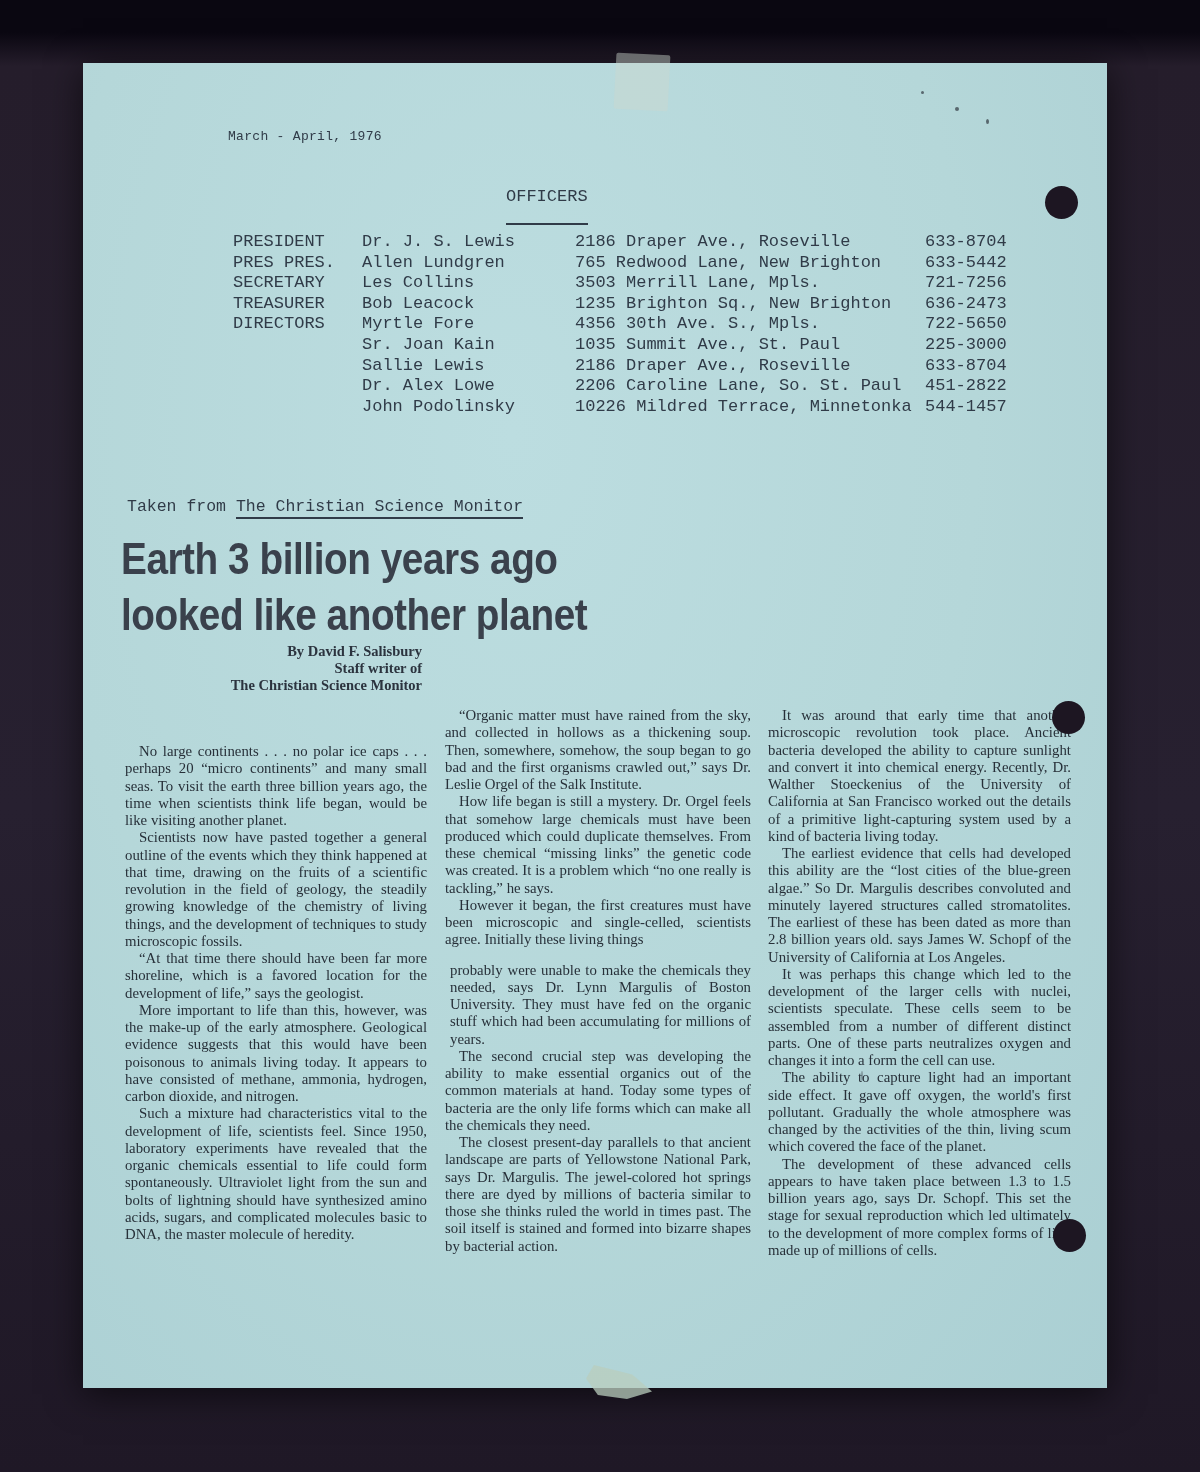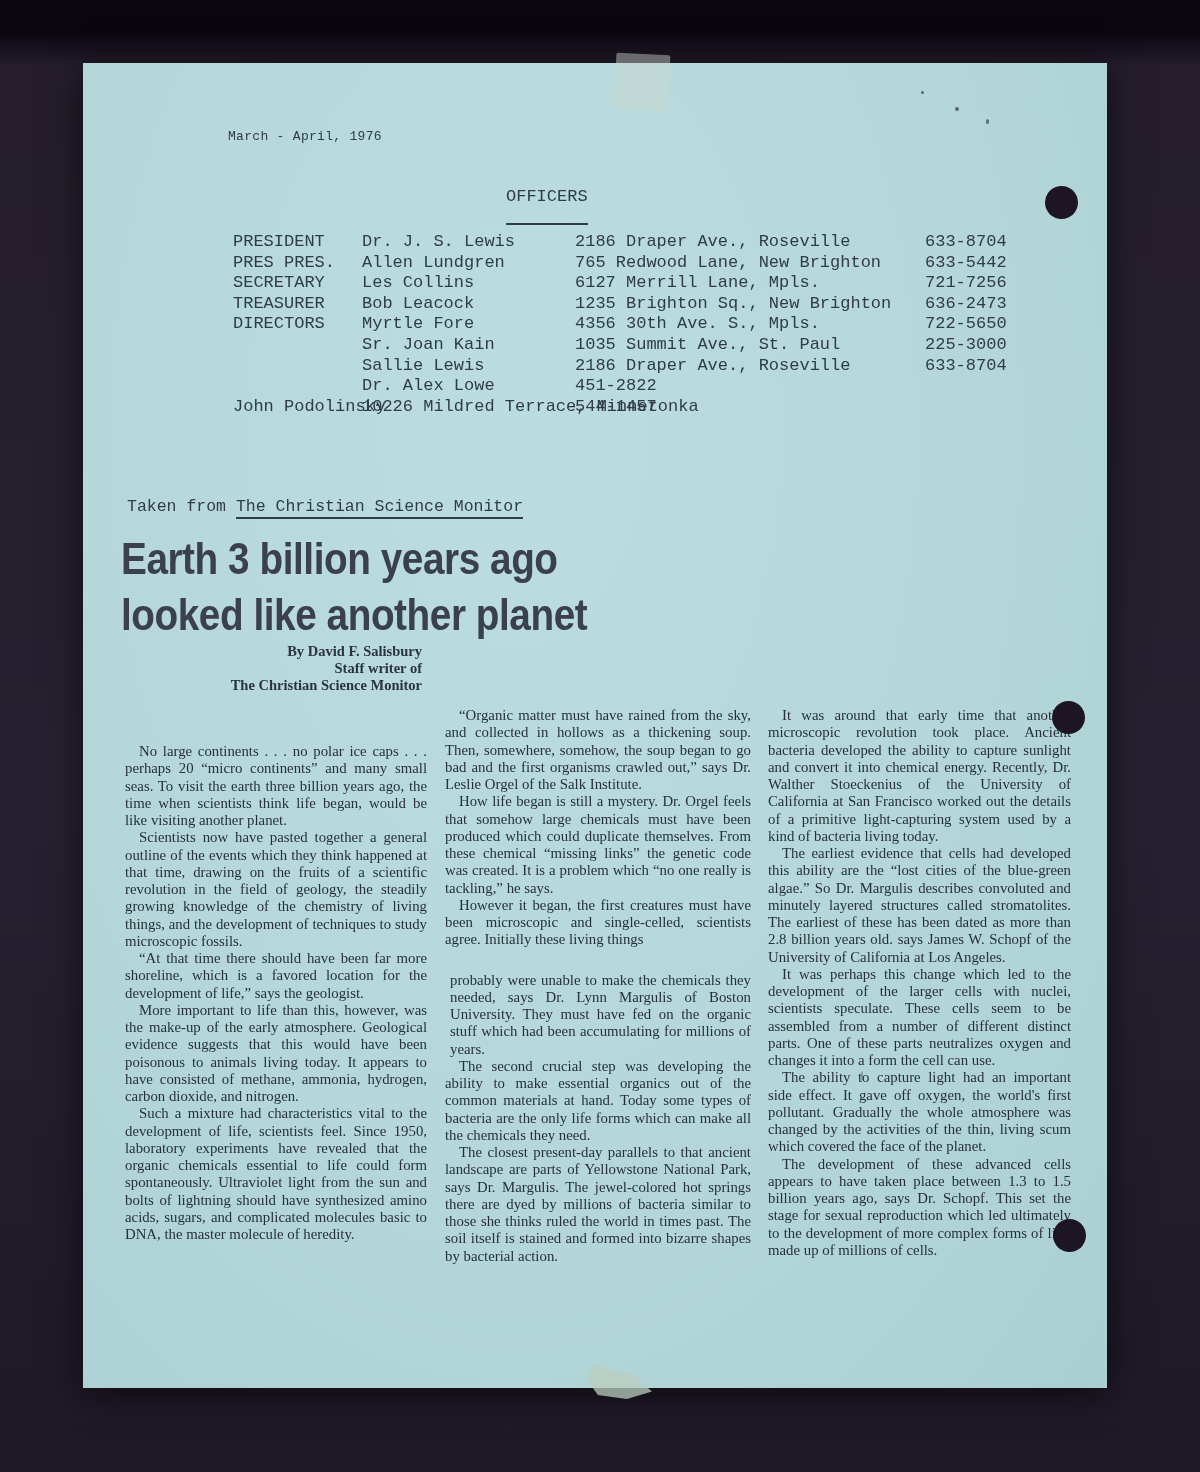--- a/index.html
+++ b/index.html
@@ -34,21 +34,21 @@
   .byline{
     position:absolute;left:39px;top:580px;width:300px;text-align:right;
     font-weight:bold;font-size:14.5px;line-height:16.8px;color:#2b333e;
   }
   .article{position:absolute;left:42px;top:644px;width:950px;height:672px;}
   .article-col{position:absolute;top:0;color:#273039;font-size:14.8px;line-height:17.25px;text-align:justify;}
   .col1{left:0;width:302px;margin-top:36px;}
   .col2{left:320px;width:306px;}
   .col3{left:643px;width:303px;}
   .article-col p{margin:0;text-indent:14px;}
-  .article-col p.detached{text-indent:0;padding-left:5px;margin-top:23px;}
+  .article-col p.detached{text-indent:0;padding-left:5px;margin-top:13px;}
   .hole{position:absolute;width:33px;height:33px;border-radius:50%;background:#1d1622;}
   .hole-1{left:962px;top:123px;}
   .hole-2{left:969px;top:638px;}
   .hole-3{left:970px;top:1156px;}
   .tape{position:absolute;background:rgba(205,216,206,.45);}
   .tape-top{left:532px;top:-9px;width:54px;height:56px;transform:rotate(3deg);border-radius:2px;}
   .tape-bottom{
     left:503px;top:1302px;width:66px;height:34px;background:rgba(186,205,190,.75);
     clip-path:polygon(12% 0,70% 28%,100% 78%,62% 100%,18% 88%,0 40%);
   }
@@ -73,40 +73,41 @@
       <div>PRESIDENT</div>
       <div>Dr. J. S. Lewis</div>
       <div>2186 Draper Ave., Roseville</div>
       <div>633-8704</div>
       <div>PRES PRES.</div>
       <div>Allen Lundgren</div>
       <div>765 Redwood Lane, New Brighton</div>
       <div>633-5442</div>
       <div>SECRETARY</div>
       <div>Les Collins</div>
-      <div>6127 Merrill Lane, Mpls.</div>
+      <div>3503 Merrill Lane, Mpls.</div>
       <div>721-7256</div>
       <div>TREASURER</div>
       <div>Bob Leacock</div>
       <div>1235 Brighton Sq., New Brighton</div>
       <div>636-2473</div>
       <div>DIRECTORS</div>
       <div>Myrtle Fore</div>
       <div>4356 30th Ave. S., Mpls.</div>
       <div>722-5650</div>
       <div></div>
       <div>Sr. Joan Kain</div>
       <div>1035 Summit Ave., St. Paul</div>
       <div>225-3000</div>
       <div></div>
       <div>Sallie Lewis</div>
       <div>2186 Draper Ave., Roseville</div>
       <div>633-8704</div>
       <div></div>
       <div>Dr. Alex Lowe</div>
+      <div>2206 Caroline Lane, So. St. Paul</div>
       <div>451-2822</div>
       <div></div>
       <div>John Podolinsky</div>
       <div>10226 Mildred Terrace, Minnetonka</div>
       <div>544-1457</div>
     </div>
 
   <div class="src-line typew">
     <span>Taken from </span><span class="u">The Christian Science Monitor</span>
   </div>

